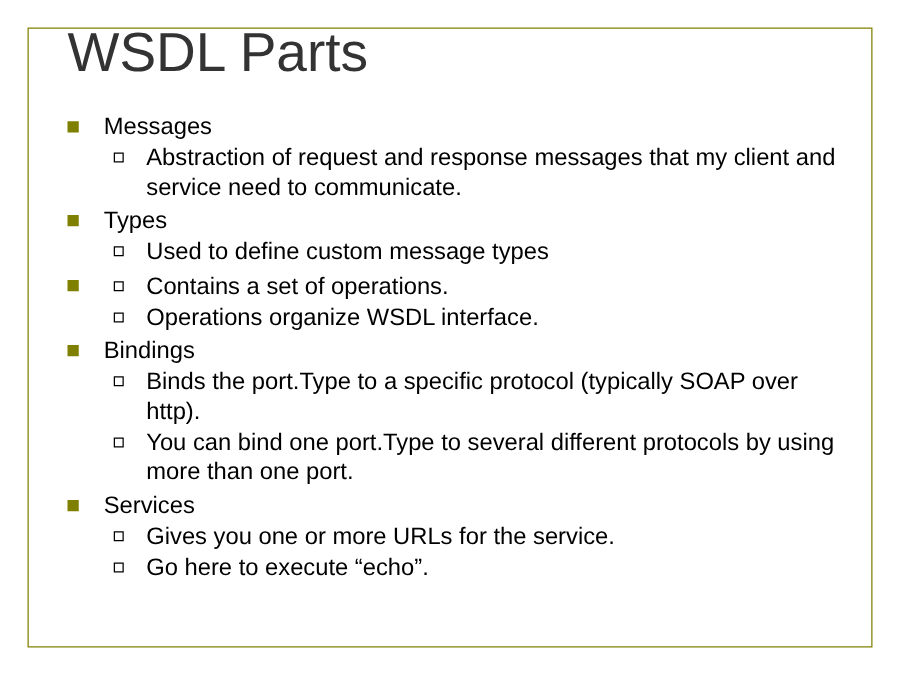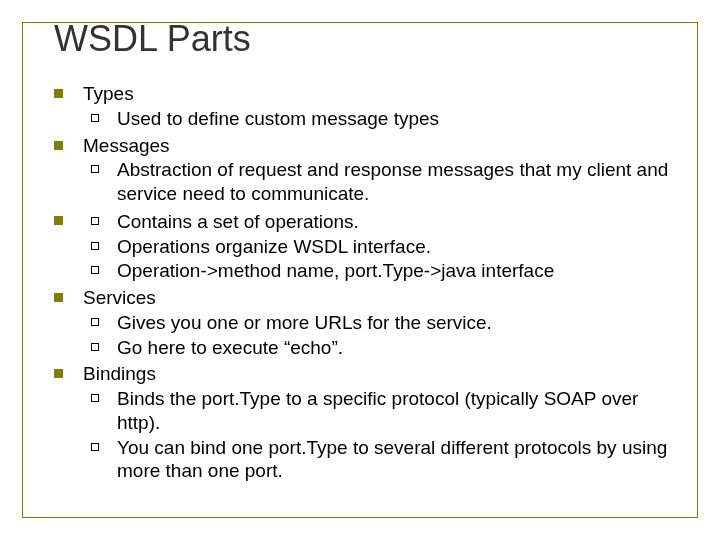--- a/index.html
+++ b/index.html
@@ -20,21 +20,21 @@
       border: 1.5px solid #808000;
       pointer-events: none;
     }
     .slide-content {
       position: absolute;
       top: 18px;
       left: 54px;
       right: 36px;
     }
     .title {
-      font-size: 36px;
+      font-size: 44px;
       font-weight: 400;
       color: #333333;
       margin-bottom: 22px;
       letter-spacing: 0px;
     }
     .level1-list {
       list-style: none;
       padding-left: 0;
     }
     .level1-item {
@@ -88,58 +88,71 @@
 <body>
 
 <div class="slide-border"></div>
 <div class="slide-content">
   <h1 class="title">WSDL Parts</h1>
   <ul class="level1-list">
 
     <li class="level1-item">
       <span class="level1-bullet"></span>
       <div class="level1-content">
-        <div class="level1-label">Types</div>
+        <div class="level1-label">Messages</div>
         <ul class="level2-list">
           <li class="level2-item">
             <span class="level2-bullet"></span>
-            <span class="level2-text">Used to define custom message types</span>
+            <span class="level2-text">Abstraction of request and response messages that my client and service need to communicate.</span>
           </li>
         </ul>
       </div>
     </li>
 
     <li class="level1-item">
       <span class="level1-bullet"></span>
       <div class="level1-content">
-        <div class="level1-label">Messages</div>
+        <div class="level1-label">Types</div>
         <ul class="level2-list">
           <li class="level2-item">
             <span class="level2-bullet"></span>
-            <span class="level2-text">Abstraction of request and response messages that my client and service need to communicate.</span>
+            <span class="level2-text">Used to define custom message types</span>
           </li>
         </ul>
       </div>
     </li>
 
     <li class="level1-item">
       <span class="level1-bullet"></span>
       <div class="level1-content">
         <ul class="level2-list">
           <li class="level2-item">
             <span class="level2-bullet"></span>
             <span class="level2-text">Contains a set of operations.</span>
           </li>
           <li class="level2-item">
             <span class="level2-bullet"></span>
             <span class="level2-text">Operations organize WSDL interface.</span>
           </li>
+        </ul>
+      </div>
+    </li>
+
+    <li class="level1-item">
+      <span class="level1-bullet"></span>
+      <div class="level1-content">
+        <div class="level1-label">Bindings</div>
+        <ul class="level2-list">
           <li class="level2-item">
             <span class="level2-bullet"></span>
-            <span class="level2-text">Operation-&gt;method name, port.Type-&gt;java interface</span>
+            <span class="level2-text">Binds the port.Type to a specific protocol (typically SOAP over http).</span>
+          </li>
+          <li class="level2-item">
+            <span class="level2-bullet"></span>
+            <span class="level2-text">You can bind one port.Type to several different protocols by using more than one port.</span>
           </li>
         </ul>
       </div>
     </li>
 
     <li class="level1-item">
       <span class="level1-bullet"></span>
       <div class="level1-content">
         <div class="level1-label">Services</div>
         <ul class="level2-list">
@@ -148,31 +161,14 @@
             <span class="level2-text">Gives you one or more URLs for the service.</span>
           </li>
           <li class="level2-item">
             <span class="level2-bullet"></span>
             <span class="level2-text">Go here to execute “echo”.</span>
           </li>
         </ul>
       </div>
     </li>
 
-    <li class="level1-item">
-      <span class="level1-bullet"></span>
-      <div class="level1-content">
-        <div class="level1-label">Bindings</div>
-        <ul class="level2-list">
-          <li class="level2-item">
-            <span class="level2-bullet"></span>
-            <span class="level2-text">Binds the port.Type to a specific protocol (typically SOAP over http).</span>
-          </li>
-          <li class="level2-item">
-            <span class="level2-bullet"></span>
-            <span class="level2-text">You can bind one port.Type to several different protocols by using more than one port.</span>
-          </li>
-        </ul>
-      </div>
-    </li>
-
   </ul>
 </div>
 
 </body></html>

